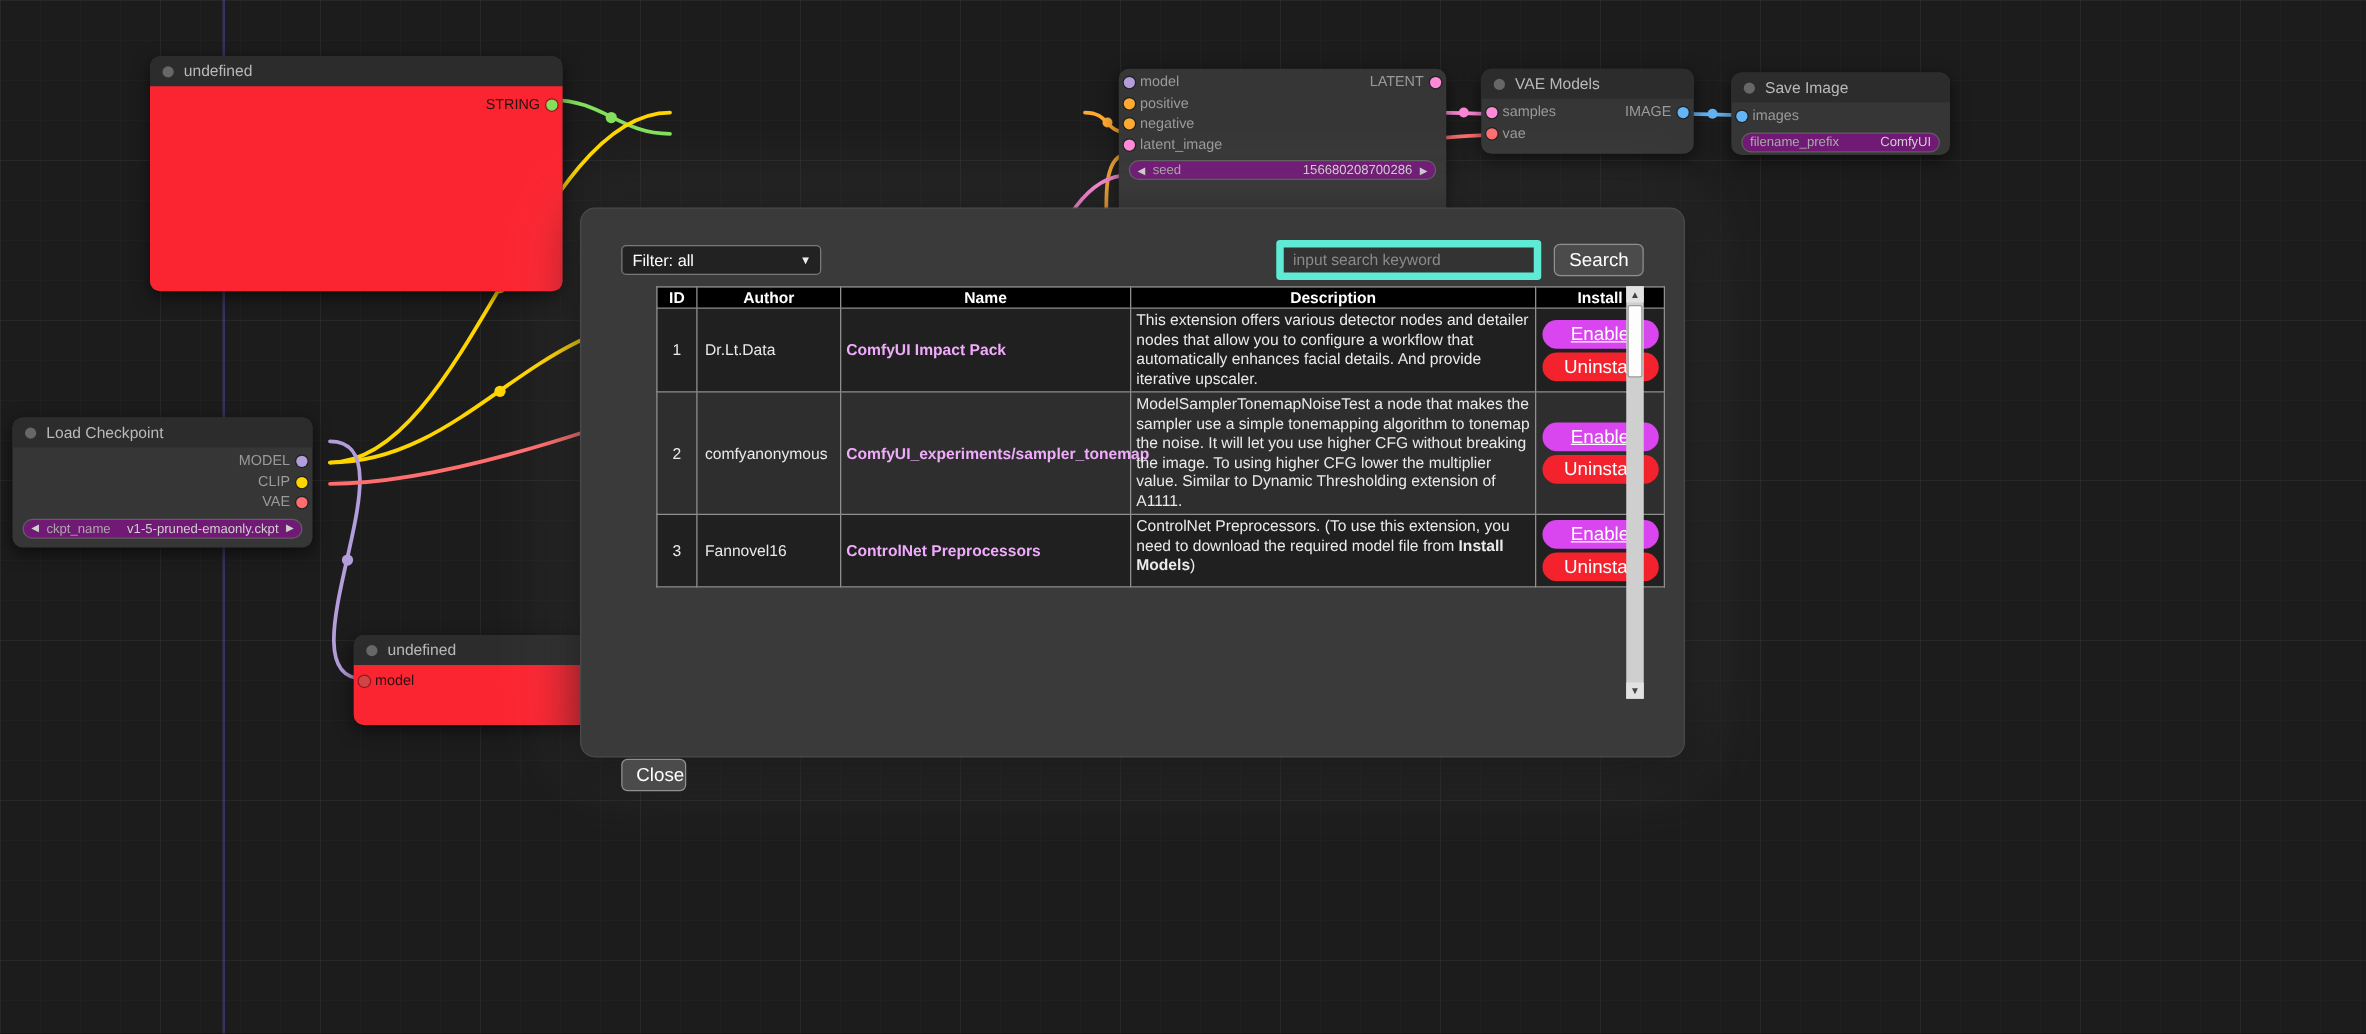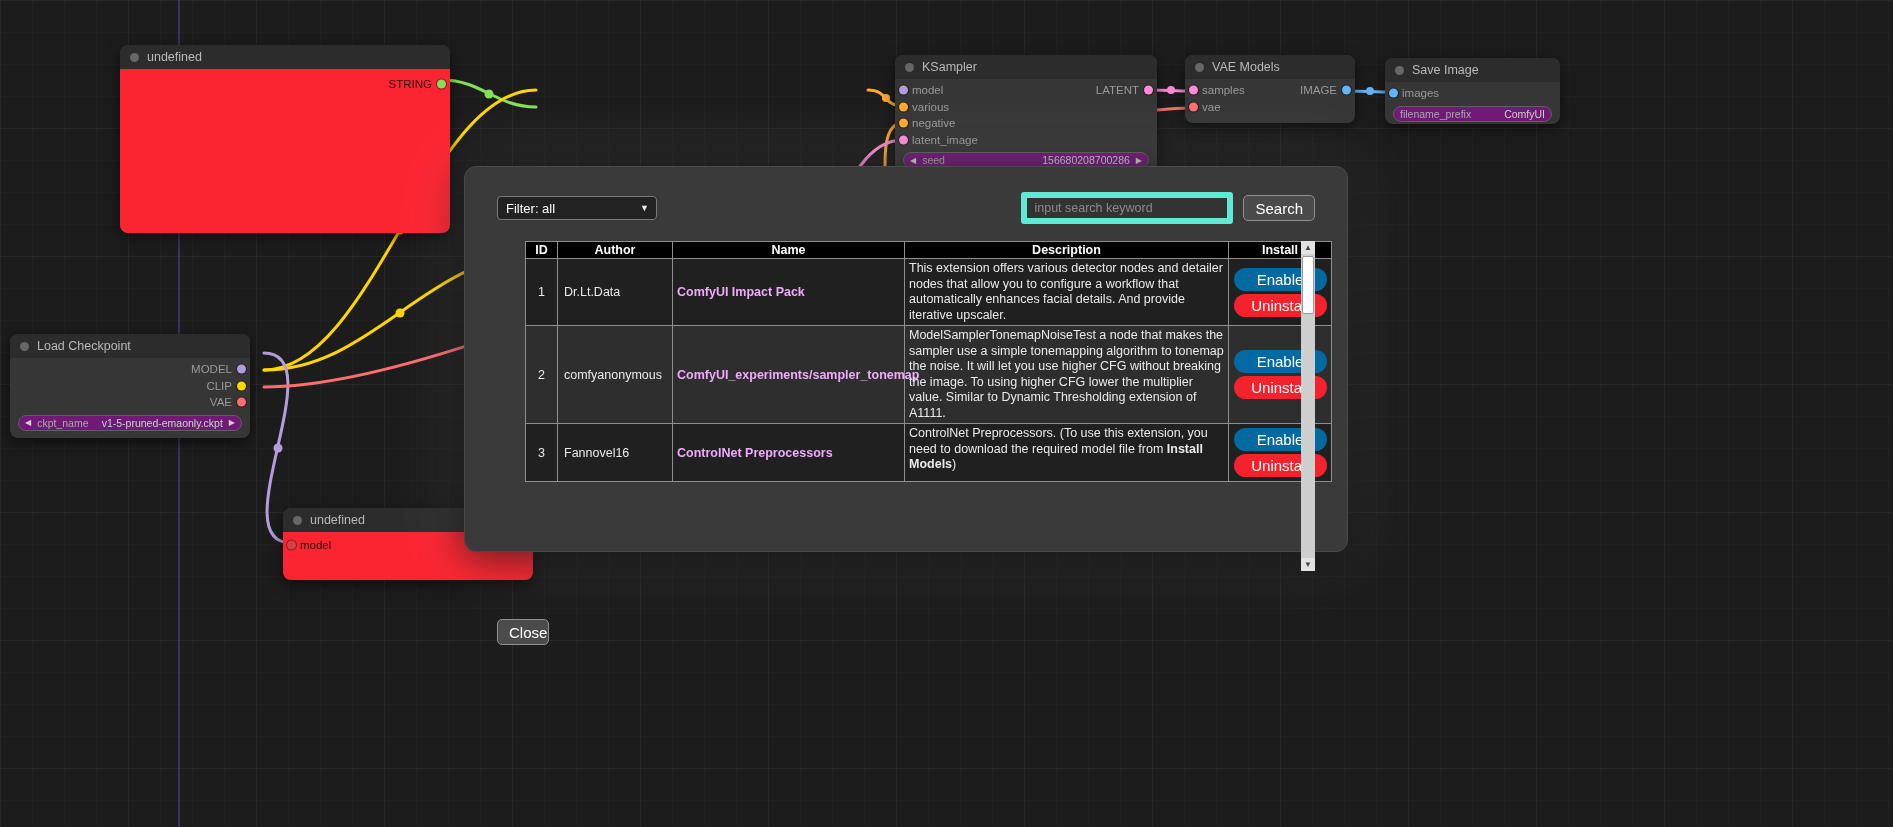--- a/index.html
+++ b/index.html
@@ -37,56 +37,56 @@
   .port-row.out .pdot { right:4px; }
   .out-abs { position:absolute; top:3px; left:0; right:0; }
   .err .plabel { color:#2a1212; }
   .widget { height:14px; background:#701a75; border:1px solid #5f5f5f; border-radius:8px;
             margin:4px 8px 0 8px; display:flex; align-items:center; gap:6px;
             padding:0 6px; font-size:10.5px; color:#a9a9a9; white-space:nowrap; }
   .widget .wvalue { margin-left:auto; color:#cfcfcf; }
   .widget .warrow { font-size:8px; color:#cfcfcf; flex:0 0 auto; }
 
   
-  .dialog { position:absolute; left:464px; top:166px; width:884px; height:386px;
+  .dialog { position:absolute; left:464px; top:166px; width:884px; height:440px;
             background:#3a3a3a; border:1px solid #4a4a4a; border-radius:12px;
             box-shadow:0 0 70px 18px rgba(255,255,255,0.08), 0 6px 40px rgba(0,0,0,0.65);
             z-index:10; box-sizing:border-box; padding:28px 32px 8px 32px; }
   .dlg-toolbar { display:flex; align-items:center; height:26px; }
   .select-wrap { position:relative; }
   select.filter-select { appearance:none; -webkit-appearance:none; background:#222; color:#fff;
             border:1px solid #7a7a7a; border-radius:4px; height:24px; width:160px;
             padding:0 24px 0 8px; font-size:13px; font-family:inherit; }
   .select-arrow { position:absolute; right:8px; top:50%; transform:translateY(-50%);
             font-size:9px; color:#eee; pointer-events:none; }
   .search-input { margin-left:auto; width:186px; height:20px; background:#333; color:#ddd;
             border:6px solid #5eead4; border-radius:3px; padding:0 7px; font-size:12.5px;
             font-family:inherit; }
   .search-input::placeholder { color:#8a8a8a; }
   .gray-btn { height:26px; padding:0 11px; font-size:15px; background:#4b4b4b; color:#fff;
             border:1px solid #909090; border-radius:5px; font-family:inherit; cursor:pointer; }
   .search-btn { margin-left:10px; }
 
-  .table-area { position:relative; margin-top:20px; height:330px;padding-left:28px; }
+  .table-area { position:relative; margin-top:8px; height:330px;padding-left:28px; }
   table.ext-table { border-collapse:collapse; width:806px; table-layout:fixed;
             color:#eaeaea; font-size:12.5px; }
   .ext-table th, .ext-table td { border:1px solid #8f8f8f; }
   .ext-table th { background:#000; color:#fff; font-weight:bold; height:16px; padding:0 2px; }
   .ext-table td { padding:1px 4px; }
   tbody tr:nth-child(odd)  { background:#202020; }
   tbody tr:nth-child(even) { background:#2e2e2e; }
   td.cell-id { text-align:center; }
   td.cell-author { padding-left:6px; }
   td.cell-name a { color:#f0abfc; font-weight:bold; text-decoration:none; }
   td.cell-desc { vertical-align:top; line-height:15.5px; padding:2px 4px; }
   td.cell-install { text-align:center; }
   .pill-btn { display:block; margin:3px auto; width:93px; height:23px; border:none;
             border-radius:12px; color:#fff; font-size:15px; font-family:inherit;
             line-height:21px; cursor:pointer; }
-  .btn-enable { background:#0369a1; }
+  .btn-enable { background:#d946ef;text-decoration:underline; }
   .btn-uninstall { background:#f3222d; }
 
   .scrollbar { position:absolute; top:0; right:0; width:14px; height:330px;
             background:#cfcfcf; display:flex; flex-direction:column; align-items:center; }
   .sb-arrow { width:14px; height:13px; background:#e2e2e2; color:#444; font-size:8px;
             line-height:13px; text-align:center; flex:0 0 auto; }
   .sb-arrow.down { margin-top:auto; }
   .sb-thumb { width:12px; height:58px; background:#fdfdfd; border:1px solid #9a9a9a;
             border-radius:2px; margin-top:2px; box-sizing:border-box; }
 
@@ -130,36 +130,32 @@
     <div class="nbody err" style="height:161px">
       <div class="port-row out" style="margin-top:4px">
         <span class="plabel">STRING</span>
         <span class="pdot" style="background:#84e05a"></span>
       </div>
     </div>
   </div>
 
 
   <div class="node" style="left:895px;top:55px;width:262px;height:200px">
-    <div class="titlebar">
-      <span class="tdot"></span>
-      <span class="ttext">KSampler</span>
-    </div>
     <div class="nbody">
       <div class="port-row out out-abs">
         <span class="plabel">LATENT</span>
         <span class="pdot" style="background:#ff8ad8"></span>
       </div>
       <div class="port-row in">
         <span class="pdot" style="background:#b39ddb"></span>
         <span class="plabel">model</span>
       </div>
       <div class="port-row in">
         <span class="pdot" style="background:#ffa931"></span>
-        <span class="plabel">various</span>
+        <span class="plabel">positive</span>
       </div>
       <div class="port-row in">
         <span class="pdot" style="background:#ffa931"></span>
         <span class="plabel">negative</span>
       </div>
       <div class="port-row in">
         <span class="pdot" style="background:#ff8ad8"></span>
         <span class="plabel">latent_image</span>
       </div>
       <div class="widget">

